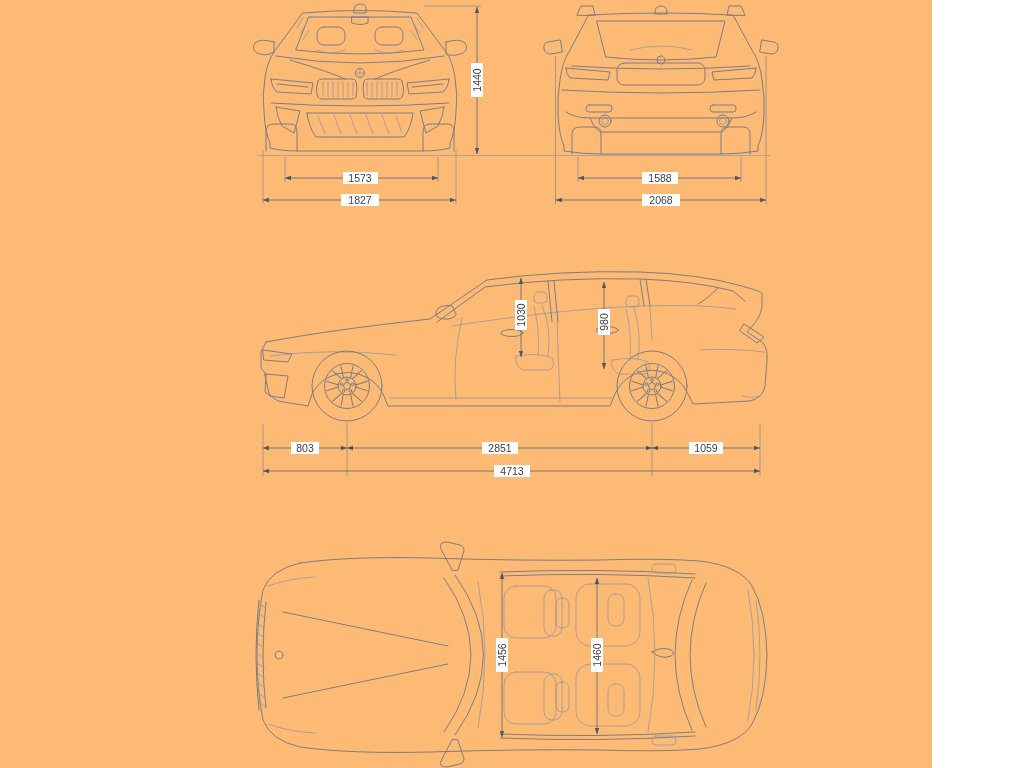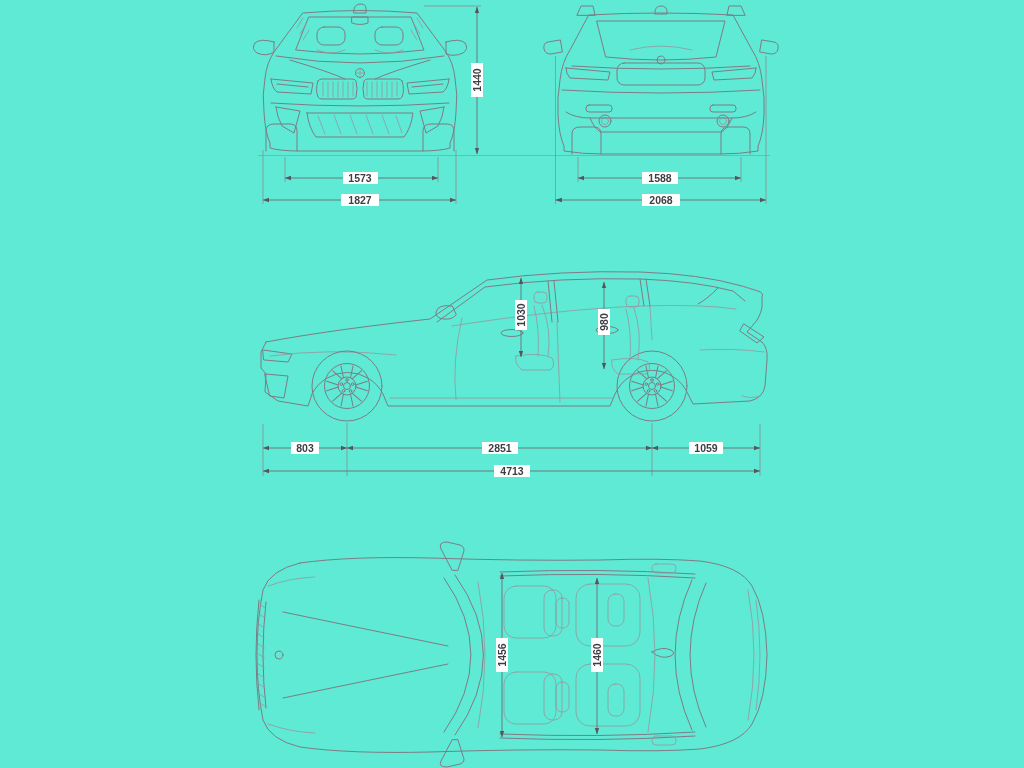--- a/index.html
+++ b/index.html
@@ -1,16 +1,16 @@
 <!DOCTYPE html>
 <html><head>
 <meta charset="utf-8">
 <style>
   html,body{margin:0;padding:0;background:#ffffff;width:1024px;height:768px;overflow:hidden;}
-  #stage{position:relative;width:1024px;height:768px;background:#5eead4;font-weight:bold;}
+  #stage{position:relative;width:932px;height:768px;background:#fdba74;}
   svg{position:absolute;left:0;top:0;}
   .car{stroke:#7d7d85;fill:none;stroke-width:1;stroke-linecap:round;stroke-linejoin:round;}
   .car-light{stroke:#97979f;fill:none;stroke-width:.8;stroke-linecap:round;stroke-linejoin:round;}
   .dim{stroke:#6e6e76;fill:none;stroke-width:.9;}
   .ext{stroke:#8d8d95;fill:none;stroke-width:.8;}
   .lbl{font-family:"Liberation Sans",sans-serif;font-size:10.5px;fill:#3d3d45;text-anchor:middle;}
   .mask{fill:#ffffff;stroke:none;}
   .ground{stroke:#9a9aa2;stroke-width:.8;}
 </style>
 </head>

